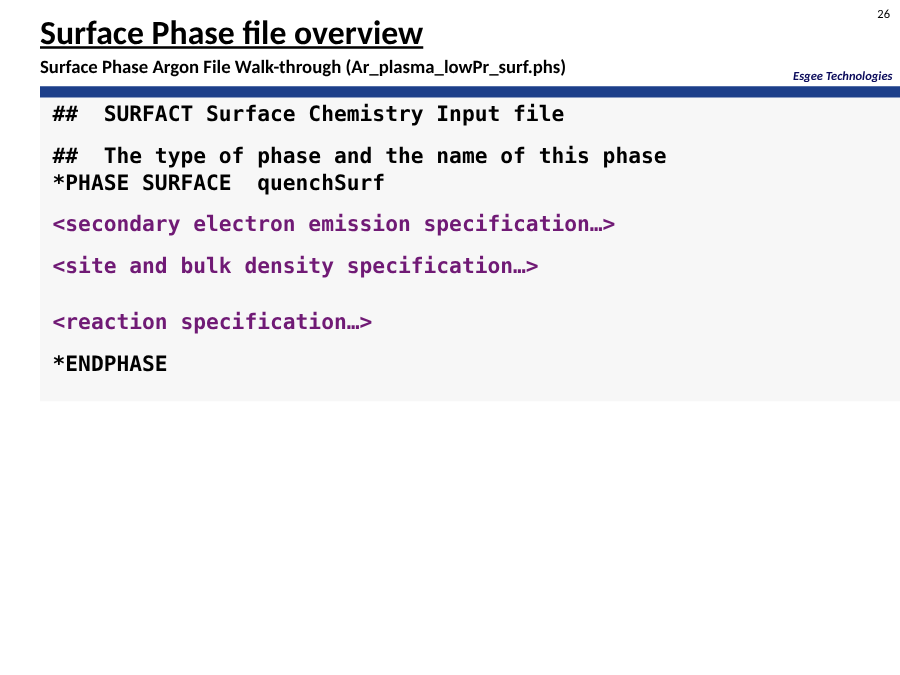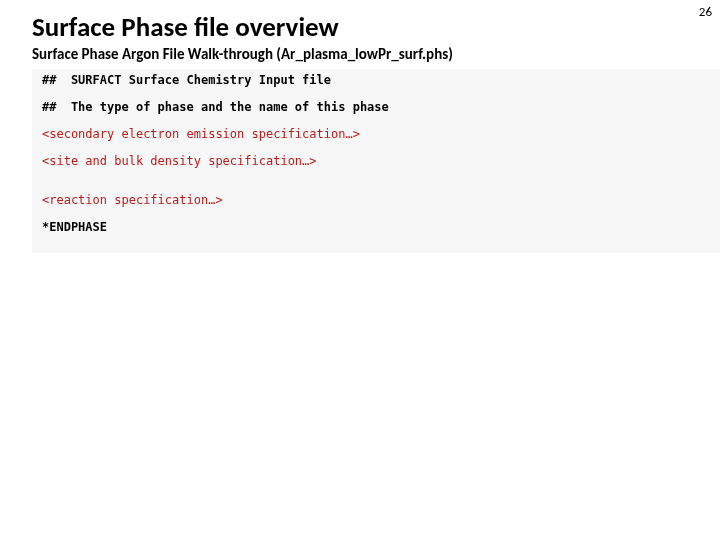--- a/index.html
+++ b/index.html
@@ -1,53 +1,57 @@
 <!DOCTYPE html>
 <html><head>
 <meta charset="utf-8">
 <style>
   * { box-sizing: border-box; margin: 0; padding: 0; }
   html, body { width: 720px; height: 540px; background: #fff; font-family: "Segoe UI", Calibri, Arial, sans-serif; color: #000; }
   .slide { position: relative; width: 720px; height: 540px; padding: 10px 32px 18px 32px; }
-  .page-num { position: absolute; top: 4px; right: 8px; font-size: 13px; color: #000; }
-  .title { font-size: 27px; font-weight: 700; margin-bottom: 2px; letter-spacing: 0px; }
+  .page-num { position: absolute; top: 4px; right: 8px; font-size: 10px; color: #000; }
+  .title { font-size: 27px; font-weight: 700; margin-bottom: 2px; letter-spacing: 0px; text-decoration: underline; }
   .subtitle { font-size: 15px; font-weight: 700; margin-bottom: 6px; }
   .hr-bar { height: 9px; background: #1d3f8a; width: calc(100% + 32px); margin-left: 0; margin-bottom: 0; position: relative; }
   .brand { position: absolute; right: 6px; top: -15px; font-size: 10px; font-weight: 700; font-style: italic; color: #0b0b5b; }
   .code-box {
     background: #f7f7f7;
     border-left: 0;
     padding: 4px 0 6px 0;
     font-family: Consolas, "DejaVu Sans Mono", monospace;
-    font-size: 12px;
+    font-size: 17px;
     line-height: 1.25;
     color: #000;
     font-weight: 600;
     width: calc(100% + 32px);
   }
   .code-box .line { padding: 0 10px; white-space: pre; }
   .code-box .gap { height: 12px; }
   .indent { padding-left: 24px; display: block; }
-  .annot { color: #b91c1c; font-weight: 400; }
+  .annot { color: #701a75; font-weight: 700; }
   .bullets { margin-top: 12px; padding-left: 20px; }
   .bullets li { font-size: 15px; line-height: 1.3; list-style: none; position: relative; padding-left: 16px; margin-bottom: 4px; }
   .bullets li::before { content: "▪"; position: absolute; left: 0; top: 1px; font-size: 11px; color: #000; }
 </style>
 </head>
 <body>
 
 <div class="slide">
   <div class="page-num">26</div>
   <div class="title">Surface Phase file overview</div>
   <div class="subtitle">Surface Phase Argon File Walk-through (Ar_plasma_lowPr_surf.phs)</div>
+  <div class="hr-bar">
+    <span class="brand">Esgee Technologies</span>
+  </div>
 
   <div class="code-box">
     <div class="line">##  SURFACT Surface Chemistry Input file</div>
     <div class="gap"></div>
     <div class="line">##  The type of phase and the name of this phase</div>
+    <div class="line">*PHASE SURFACE  quenchSurf</div>
     <div class="gap"></div>
     <div class="line indent annot">&lt;secondary electron emission specification…&gt;</div>
     <div class="gap"></div>
     <div class="line indent annot">&lt;site and bulk density specification…&gt;</div>
     <div class="gap"></div>
     <div class="gap"></div>
     <div class="line indent annot">&lt;reaction specification…&gt;</div>
     <div class="gap"></div>
     <div class="line">*ENDPHASE</div>
     <div class="gap"></div>

